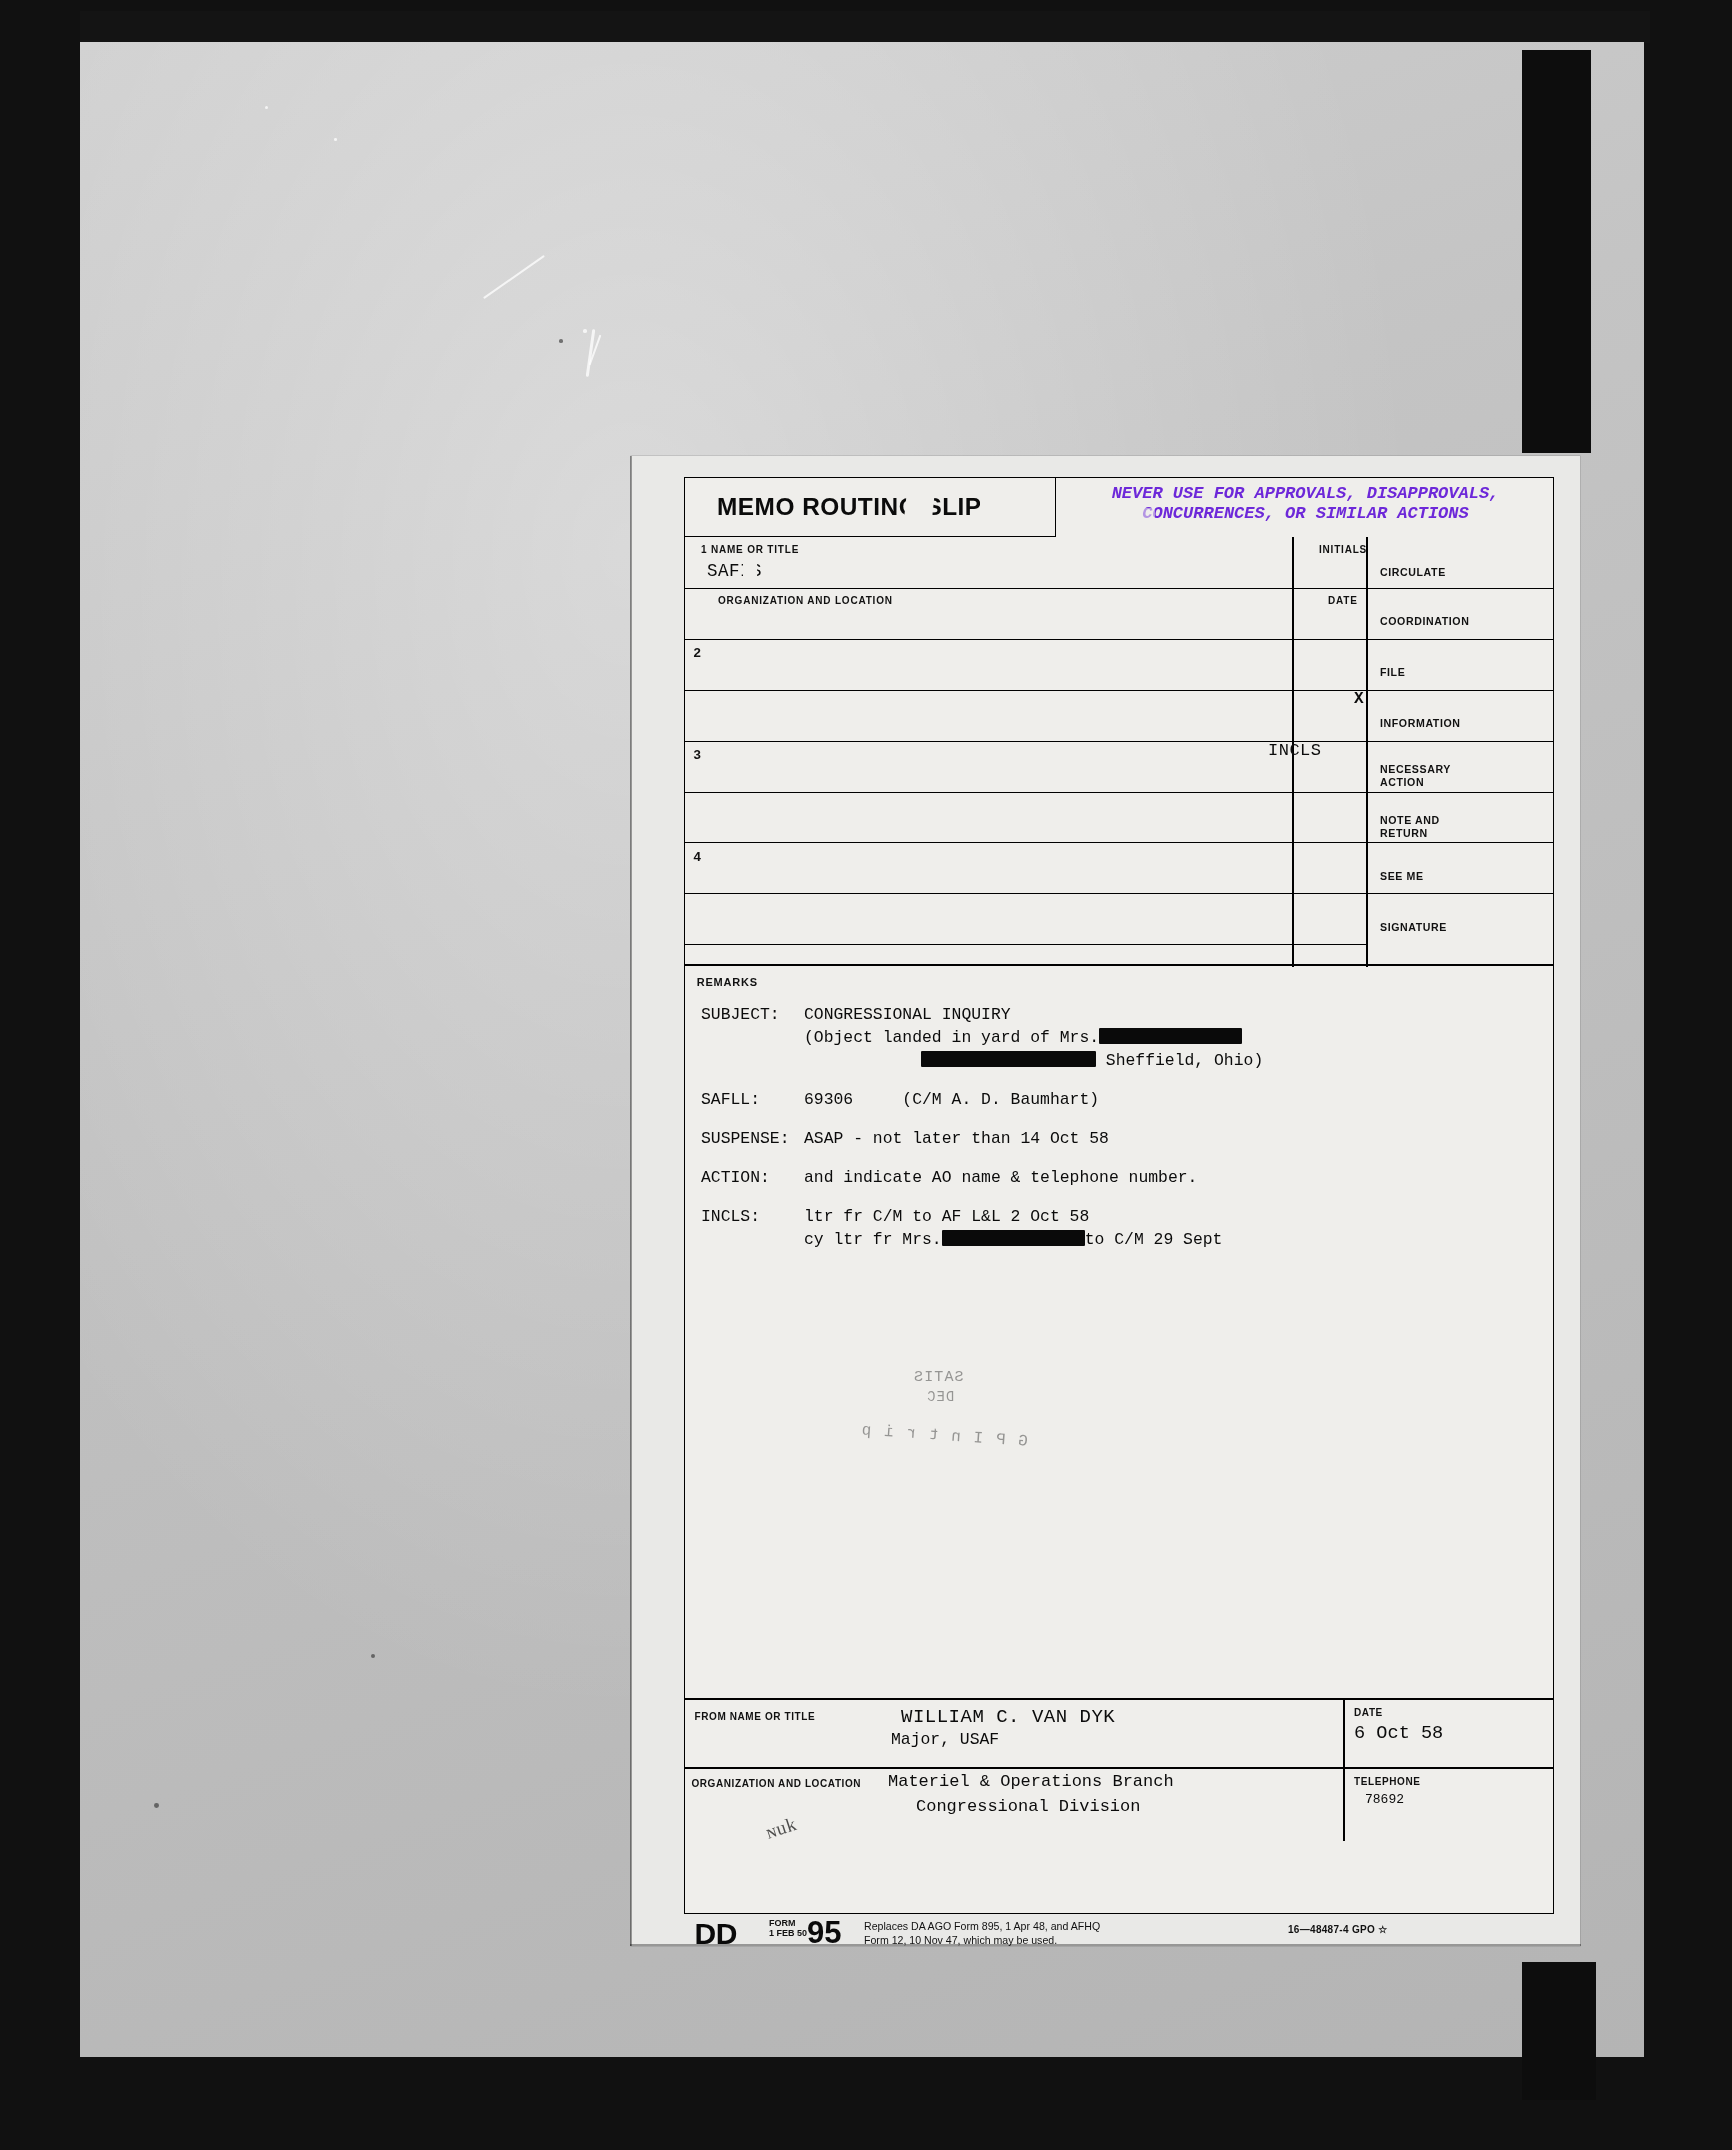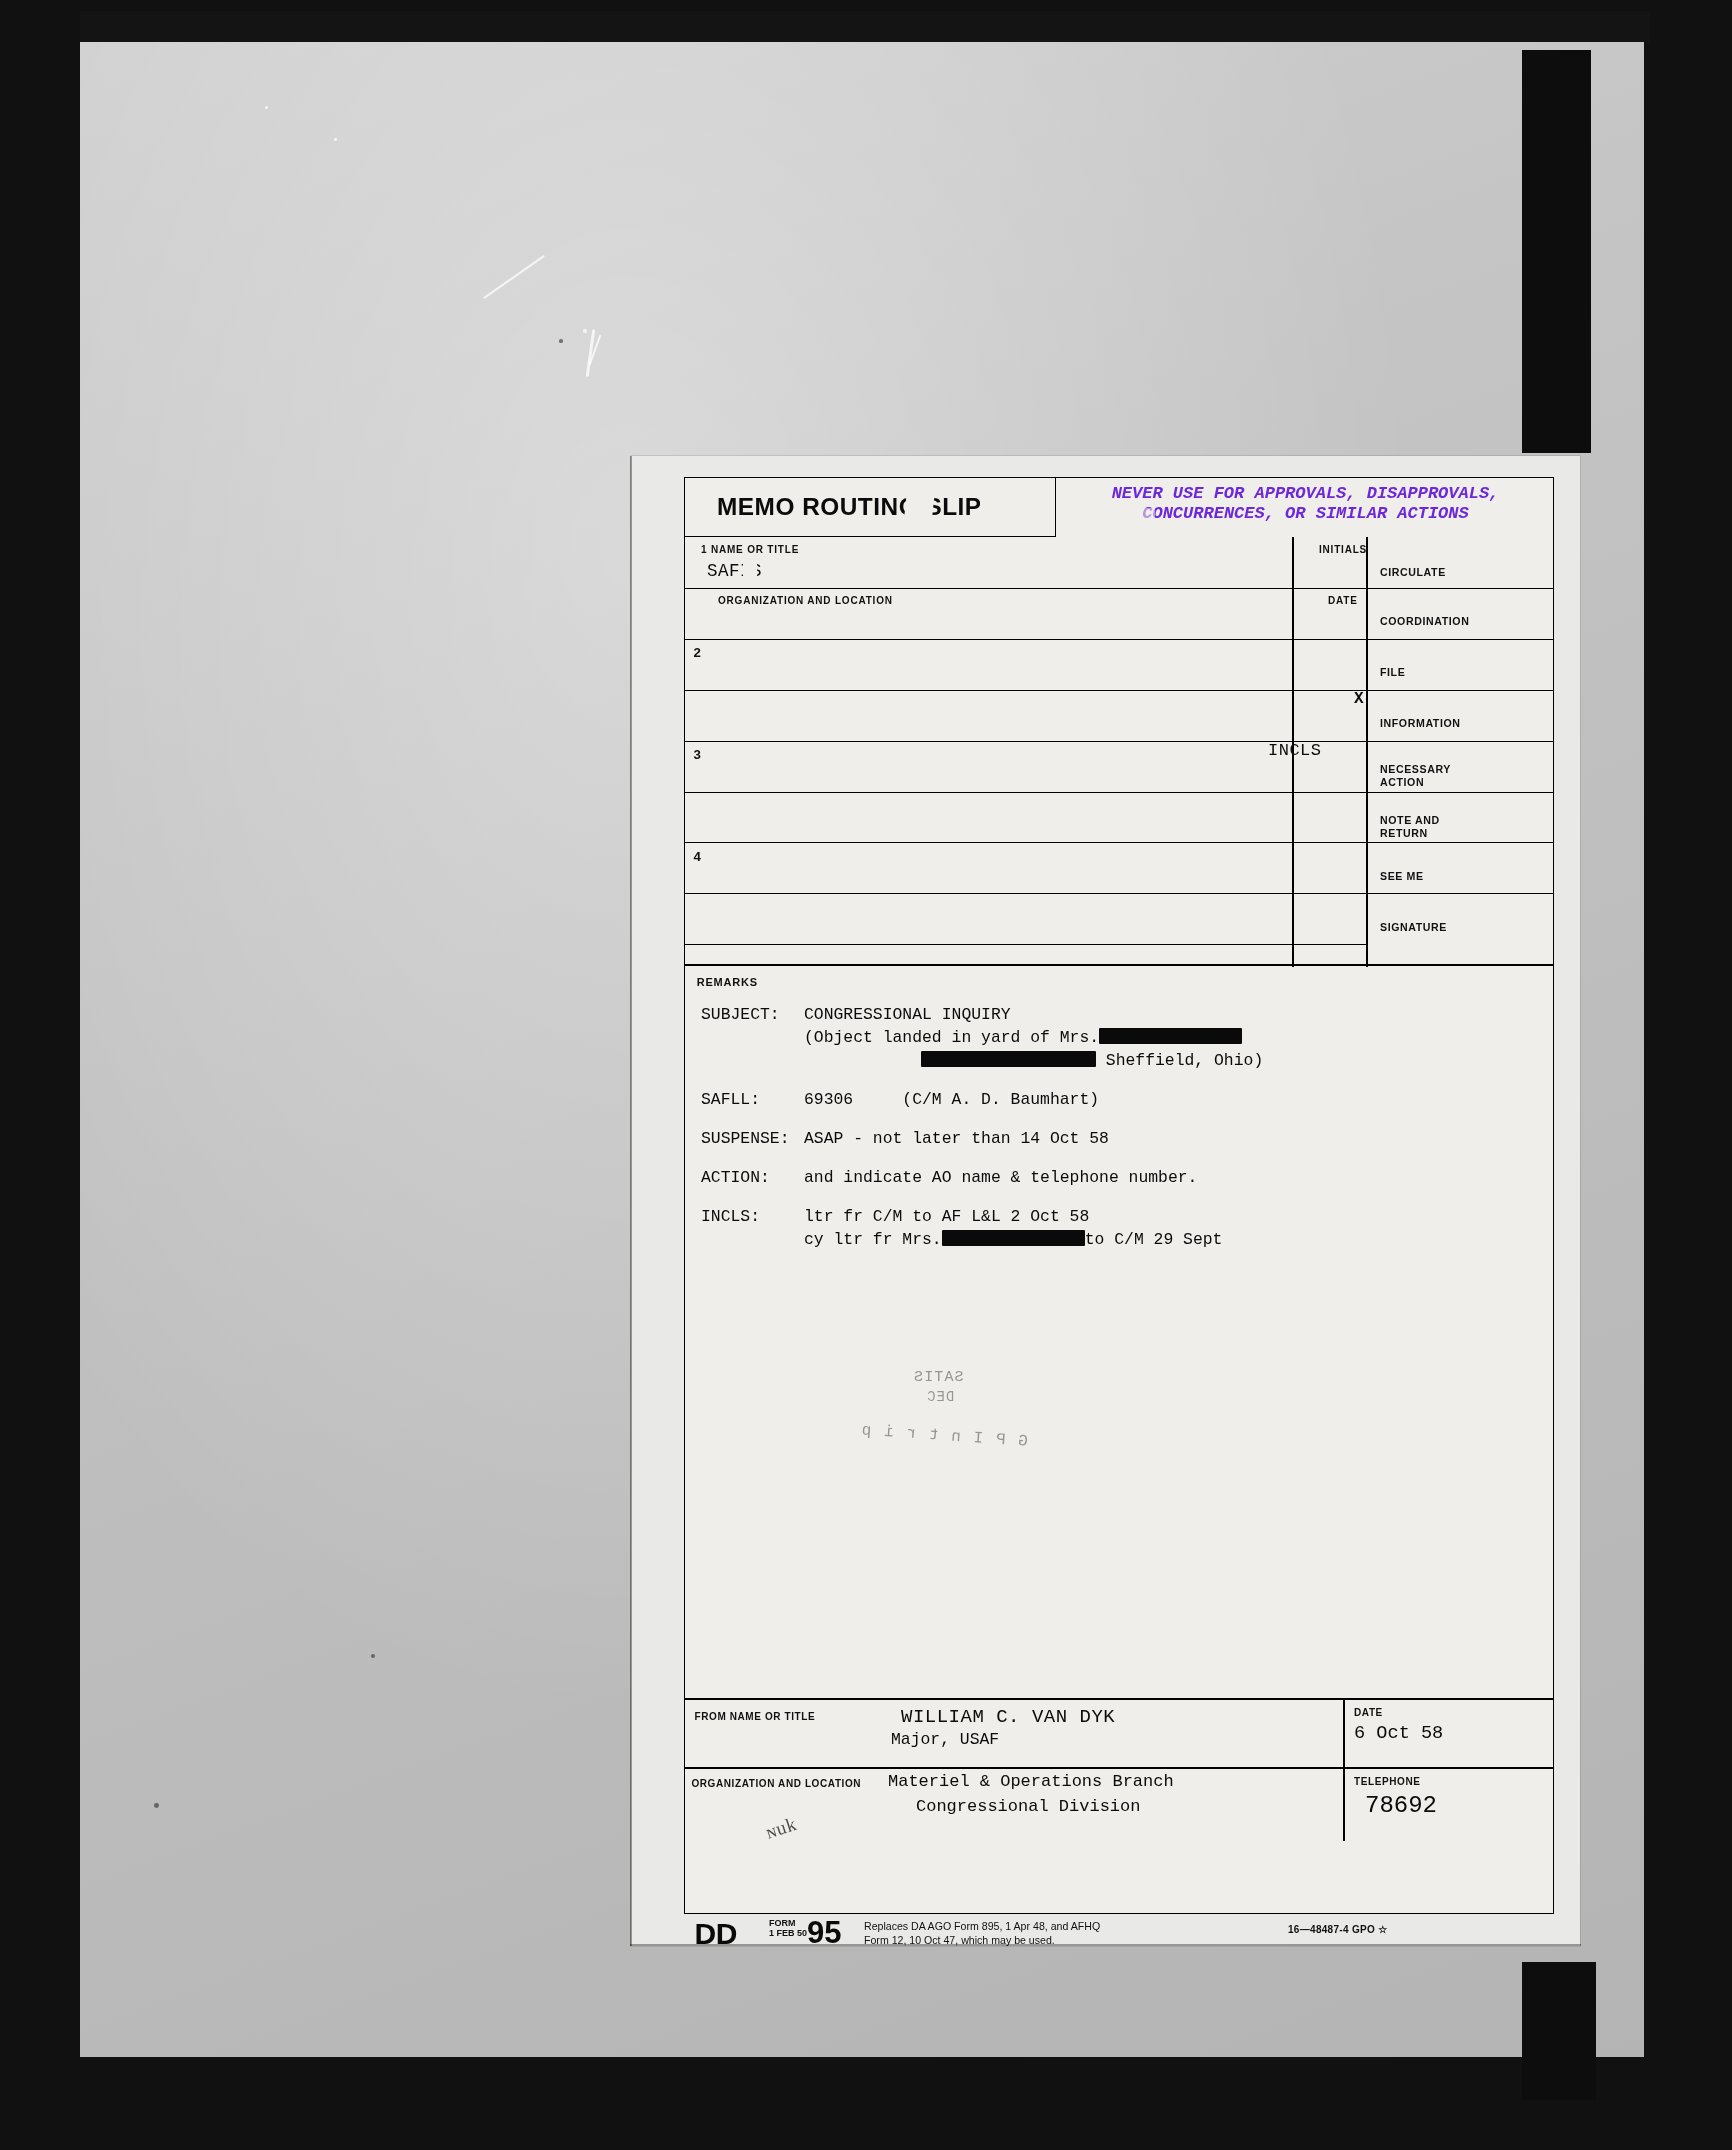--- a/index.html
+++ b/index.html
@@ -257,35 +257,35 @@
     <div class="bl" style="left:9.5px;top:1233px;">FROM NAME OR TITLE</div>
     <div class="bv" style="left:200px;top:1228px;font-size:19px;letter-spacing:0.5px;margin-left:16px;">WILLIAM C. VAN DYK</div>
     <div class="bv" style="left:206px;top:1252px;font-size:16.4px;">Major, USAF</div>
     <div class="bl" style="left:669px;top:1229px;">DATE</div>
     <div class="bv" style="left:669px;top:1245px;font-size:18.6px;">6 Oct 58</div>
 
     <div class="bl" style="left:6.4px;top:1300px;">ORGANIZATION AND LOCATION</div>
     <div class="bv" style="left:203px;top:1294px;font-size:17px;">Materiel &amp; Operations Branch</div>
     <div class="bv" style="left:231px;top:1319px;font-size:17px;">Congressional Division</div>
     <div class="bl" style="left:669px;top:1298px;">TELEPHONE</div>
-    <div class="bv" style="left:680px;top:1314px;font-size:24px;">78692</div>
+    <div class="bv" style="left:680px;top:1314px;font-size:13px;">78692</div>
   </div>
 
   <div id="scrawl">ᶰᵘᵏ</div>
 
   <div id="dd-row">
     <div id="dd-logo">DD</div>
     <div id="dd-form">
       <span>FORM</span><br>
       <span>1 FEB 50</span>
     </div>
     <div id="dd-95">95</div>
     <div id="dd-replaces">
       <span>Replaces DA AGO Form 895, 1 Apr 48, and AFHQ</span><br>
-      <span>Form 12, 10 Oct 47, which may be used.</span>
+      <span>Form 12, 10 Nov 47, which may be used.</span>
     </div>
     <div id="dd-code"><span>16—48487-4 GPO</span> <span>☆</span></div>
   </div>
 
   <div class="edge" style="left:630px;top:456px;width:2.1px;height:1490px;"></div>
   <div class="edge" style="left:630px;top:1944px;width:951px;height:2.1px;"></div>
 
 </div>
 
 

